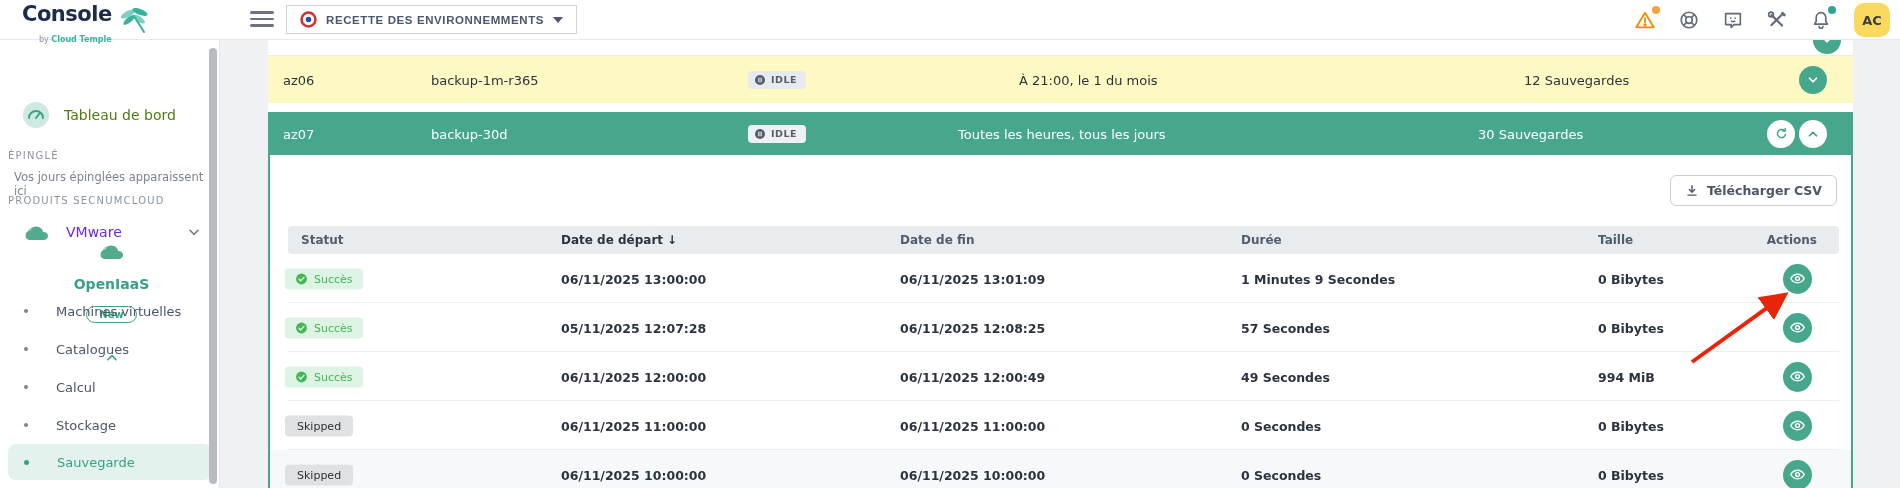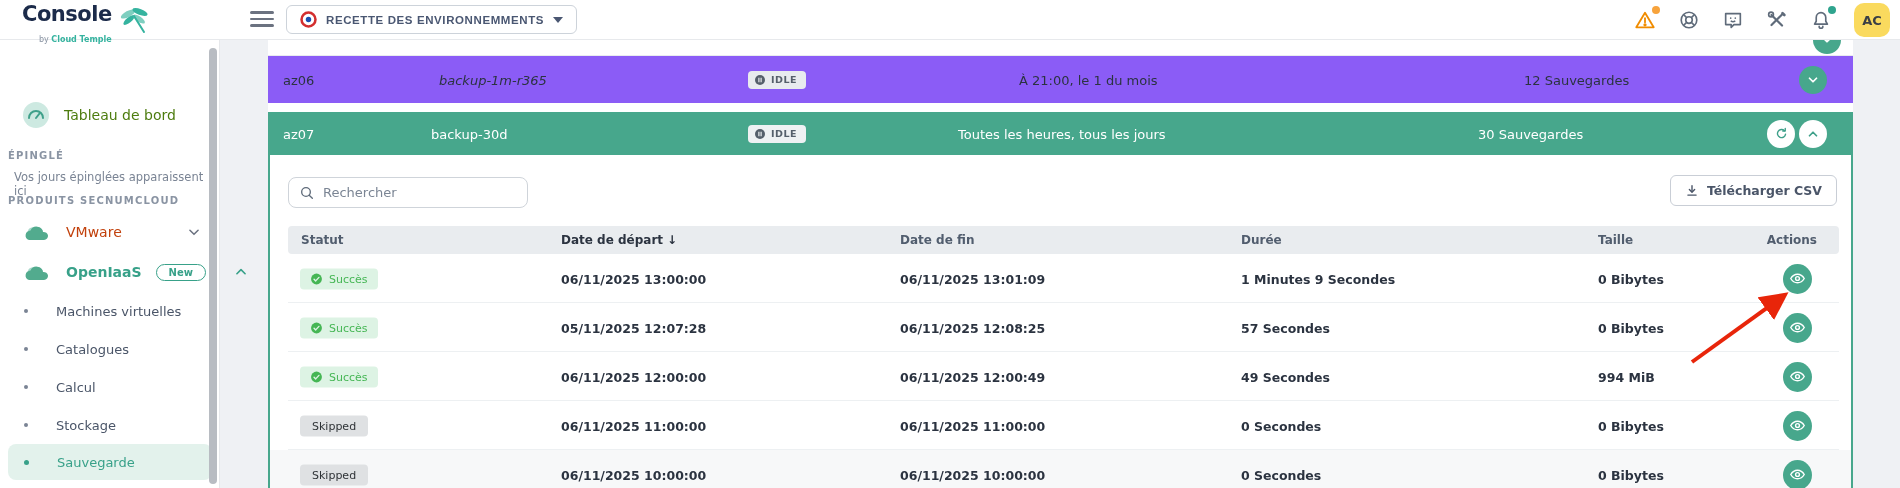--- a/index.html
+++ b/index.html
@@ -9,54 +9,54 @@
 
   
   .topbar { position:absolute; left:0; top:0; width:1900px; height:40px; background:#fff; border-bottom:1px solid #e7e9ec; z-index:30; }
   .logo { position:absolute; left:22px; top:4px; display:flex; align-items:flex-start; gap:4px; }
   .logo-txt { display:flex; flex-direction:column; line-height:1; }
   .logo-title { font-size:21px; font-weight:800; color:#1c2b4a; letter-spacing:-0.5px; }
   .logo-sub { font-size:8px; margin-top:11px; color:#8a94a3; text-align:right; }
   .logo-sub b { color:#35b39f; }
   .hamburger { position:absolute; left:250px; top:9px; width:24px; height:20px; display:flex; flex-direction:column; justify-content:center; gap:4px; cursor:pointer; }
   .hamburger span { display:block; height:2.5px; background:#6b7280; border-radius:2px; }
-  .tenant-btn { position:absolute; left:286px; top:5px; height:29px; display:flex; align-items:center; gap:9px; padding:0 13px; background:#fff; border:1.5px solid #cdd3da; border-radius:6px; cursor:pointer; }
+  .tenant-btn { position:absolute; left:286px; top:5px; height:29px; display:flex; align-items:center; gap:9px; padding:0 13px; background:#fff; border:1.5px solid #cdd3da; border-radius:0; cursor:pointer; }
   .tenant-btn .lbl { font-size:11.5px; font-weight:700; letter-spacing:0.6px; color:#4a5772; }
   .caret { width:0; height:0; border-left:5px solid transparent; border-right:5px solid transparent; border-top:6px solid #4a5772; }
   .top-icons { position:absolute; right:10px; top:0; height:40px; display:flex; align-items:center; gap:22px; }
   .tico { position:relative; width:22px; height:22px; cursor:pointer; }
   .dot { position:absolute; top:-3px; right:-4px; width:8px; height:8px; border-radius:50%; }
   .dot.orange { background:#f7a33c; }
   .dot.green { background:#2fa48e; }
   .avatar { width:36px; height:34px; border-radius:10px; background:#fada5e; display:flex; align-items:center; justify-content:center; font-size:13px; font-weight:700; color:#3a3f45; cursor:pointer; }
 
   
   .sidebar { position:absolute; left:0; top:40px; width:220px; height:448px; background:#fff; border-right:1px solid #e6e8eb; z-index:20; }
   .sb-thumb { position:absolute; left:209px; top:48px; width:8px; height:436px; background:#b8bcc2; border-radius:4px; z-index:25; }
   .sb-row { position:absolute; left:0; width:100%; display:flex; align-items:center; gap:14px; padding-left:22px; cursor:pointer; }
   .sb-dash { top:58px; height:34px; font-size:14px; color:#4d7c0f; }
-  .sb-sec { position:absolute; left:8px; font-size:10px; font-weight:700; letter-spacing:1.2px; color:#8a94a3; }
+  .sb-sec { position:absolute; left:8px; font-size:10px; font-weight:400; letter-spacing:1.2px; color:#8a94a3; }
   .sb-hint { position:absolute; left:14px; font-size:11.5px; color:#7a8494; }
-  .sb-prod { top:176px; height:32px; font-size:14px; color:#c2410c; }
+  .sb-prod { top:176px; height:32px; font-size:14px; color:#6d28d9; }
   .sb-prod.open { color:#38a189; font-weight:600; }
   .sb-prod .grow { flex:1; }
   .new-pill { font-size:10px; font-weight:600; color:#38a189; border:1.5px solid #38a189; border-radius:999px; padding:2px 12px; }
   .subitems { position:absolute; left:0; top:252px; width:220px; }
   .sub-row { height:38px; margin:0 8px; display:flex; align-items:center; gap:28px; padding-left:16px; font-size:13px; color:#4a5568; border-radius:8px; cursor:pointer; }
   .sub-row .bullet { width:4px; height:4px; border-radius:50%; background:#7a8494; flex:0 0 auto; }
   .sub-row.active { background:#e3f2ec; color:#38a189; height:36px; }
   .sub-row.active .bullet { background:#38a189; width:5px; height:5px; }
 
   
   .card { position:absolute; left:268px; top:40px; width:1585px; height:448px; background:#fff; }
   .sliver { position:relative; height:16px; background:#fff; border-bottom:1px solid #e9ecef; overflow:hidden; }
   .sliver .circle-btn { position:absolute; top:-14px; left:1545px; }
   .circle-btn { width:28px; height:28px; border-radius:50%; background:#47a78c; display:flex; align-items:center; justify-content:center; cursor:pointer; border:none; }
   .circle-btn.white { background:#fff; }
-  .job-row { position:relative; height:47px; background:#8b5cf6; }
+  .job-row { position:relative; height:47px; background:#fef9c3; }
   .job-row .cell { position:absolute; top:50%; transform:translateY(-50%); font-size:13px; color:#2b3340; white-space:nowrap; }
   .job-gap { height:9px; background:#fff; }
   .job-row.green { height:43px; background:#47a78c; }
   .job-row.green .cell { color:#fff; }
   .idle-badge { position:absolute; left:480px; top:50%; transform:translateY(-50%); display:flex; align-items:center; gap:5px; background:#e8ebee; border-radius:4px; padding:3px 9px 3px 6px; font-size:9.5px; font-weight:700; letter-spacing:0.5px; color:#555f6b; }
   .job-row.green .idle-badge { background:#eef1f3; }
   .job-btns { position:absolute; right:26px; top:50%; transform:translateY(-50%); display:flex; gap:4px; }
 
   
   .panel { position:relative; height:333px; background:#fff; border-left:2px solid #47a78c; border-right:2px solid #47a78c; }
@@ -71,21 +71,21 @@
   .trow { position:relative; height:49px; background:#fff; }
   .trow::after { content:""; position:absolute; left:18px; right:12px; bottom:0; height:1px; background:#edf0f2; }
   .trow.shaded { background:#f7f8f9; }
   .td { position:absolute; top:50%; transform:translateY(-50%); font-size:12.5px; font-weight:600; color:#2b3340; white-space:nowrap; }
   .badge { display:inline-flex; align-items:center; gap:6px; border-radius:4px; padding:4px 10px; font-size:11px; font-weight:500; }
   .badge.success { background:#ddf3e4; color:#45b654; }
   .badge.skipped { background:#dfe1e3; color:#2f3337; padding:4px 12px; }
   .eye-btn { position:absolute; right:39px; top:50%; transform:translateY(-50%); width:29px; height:30px; border-radius:50%; background:#47a78c; border:none; display:flex; align-items:center; justify-content:center; cursor:pointer; }
 
   
-  .c1 { left:30px; } .c2 { left:291px; } .c3 { left:630px; } .c4 { left:971px; } .c5 { left:1328px; }
+  .c1 { left:15px; } .c2 { left:291px; } .c3 { left:630px; } .c4 { left:971px; } .c5 { left:1328px; }
   .h1 { left:13px; } .h2 { left:273px; } .h3 { left:612px; } .h4 { left:953px; } .h5 { left:1310px; } .h6 { right:22px; }
 
   .arrow-overlay { position:absolute; left:0; top:0; width:1900px; height:488px; pointer-events:none; z-index:40; }
 </style>
 </head>
 <body>
 
 <header class="topbar">
   <div class="logo">
     <div class="logo-txt">
@@ -193,21 +193,21 @@
     </span>
     <span>VMware</span>
     <span class="grow"></span>
     <span>
       <svg width="14" height="14" viewBox="0 0 24 24" fill="none" stroke="#6b7280" stroke-width="2.6" stroke-linecap="round" stroke-linejoin="round">
           <path d="M5 9l7 7 7-7"></path>
         </svg>
     </span>
   </div>
 
-  <div class="sb-row sb-prod open" style="top:216px; padding-right:18px;">
+  <div class="sb-row sb-prod open" style="top:200px; padding-right:18px;flex-direction:column;">
     <span>
       <svg width="30" height="22" viewBox="0 0 30 22">
         <path d="M6 10a5 4 0 0 1 9-2 4 3.4 0 0 1 6 3H8z" fill="#a8d8cb"></path>
         <path d="M7 19a5.5 5 0 0 1 1.5-9.6A6.5 6 0 0 1 21 11a4.5 4 0 0 1 1 8z" fill="#52ab8e"></path>
       </svg>
     </span>
     <span>OpenIaaS</span>
     <span class="new-pill">New</span>
     <span class="grow"></span>
     <span>
@@ -257,21 +257,21 @@
   <div class="sliver">
     <button class="circle-btn">
       <svg width="14" height="14" viewBox="0 0 24 24" fill="none" stroke="#fff" stroke-width="3" stroke-linecap="round" stroke-linejoin="round">
           <path d="M6 9l6 6 6-6"></path>
         </svg>
     </button>
   </div>
 
   <div class="job-row">
     <span class="cell" style="left:15px;">az06</span>
-    <span class="cell" style="left:171px;font-style:italic;">backup-1m-r365</span>
+    <span class="cell" style="left:163px;">backup-1m-r365</span>
     <span class="idle-badge">
       <svg width="12" height="12" viewBox="0 0 24 24">
         <circle cx="12" cy="12" r="10" fill="#555f6b"></circle>
         <rect x="8.6" y="7.5" width="2.4" height="9" fill="#e8ebee"></rect>
           <rect x="13" y="7.5" width="2.4" height="9" fill="#e8ebee"></rect>
       </svg>
       <span>IDLE</span>
     </span>
     <span class="cell" style="left:751px;">À 21:00, le 1 du mois</span>
     <span class="cell" style="left:1210px;margin-left:46px;">12 Sauvegardes</span>
@@ -307,29 +307,20 @@
       </button>
       <button class="circle-btn white">
         <svg width="14" height="14" viewBox="0 0 24 24" fill="none" stroke="#3fa08a" stroke-width="3" stroke-linecap="round" stroke-linejoin="round">
             <path d="M6 15l6-6 6 6"></path>
           </svg>
       </button>
     </div>
   </div>
 
   <section class="panel">
-    <div class="search-box">
-      <span>
-        <svg width="16" height="16" viewBox="0 0 24 24" fill="none" stroke="#5f6b7a" stroke-width="2" stroke-linecap="round">
-          <circle cx="10.5" cy="10.5" r="6.5"></circle>
-            <line x1="15.3" y1="15.3" x2="20" y2="20"></line>
-        </svg>
-      </span>
-      <input type="text" placeholder="Rechercher" style="">
-    </div>
     <button class="csv-btn">
       <span>
         <svg width="14" height="14" viewBox="0 0 24 24" fill="none" stroke="#4a5568" stroke-width="2.4" stroke-linecap="round" stroke-linejoin="round">
           <path d="M12 3v10"></path>
             <path d="M7.5 9.5 12 14l4.5-4.5"></path>
             <line x1="5" y1="19" x2="19" y2="19"></line>
         </svg>
       </span>
       <span>Télécharger CSV</span>
     </button>

